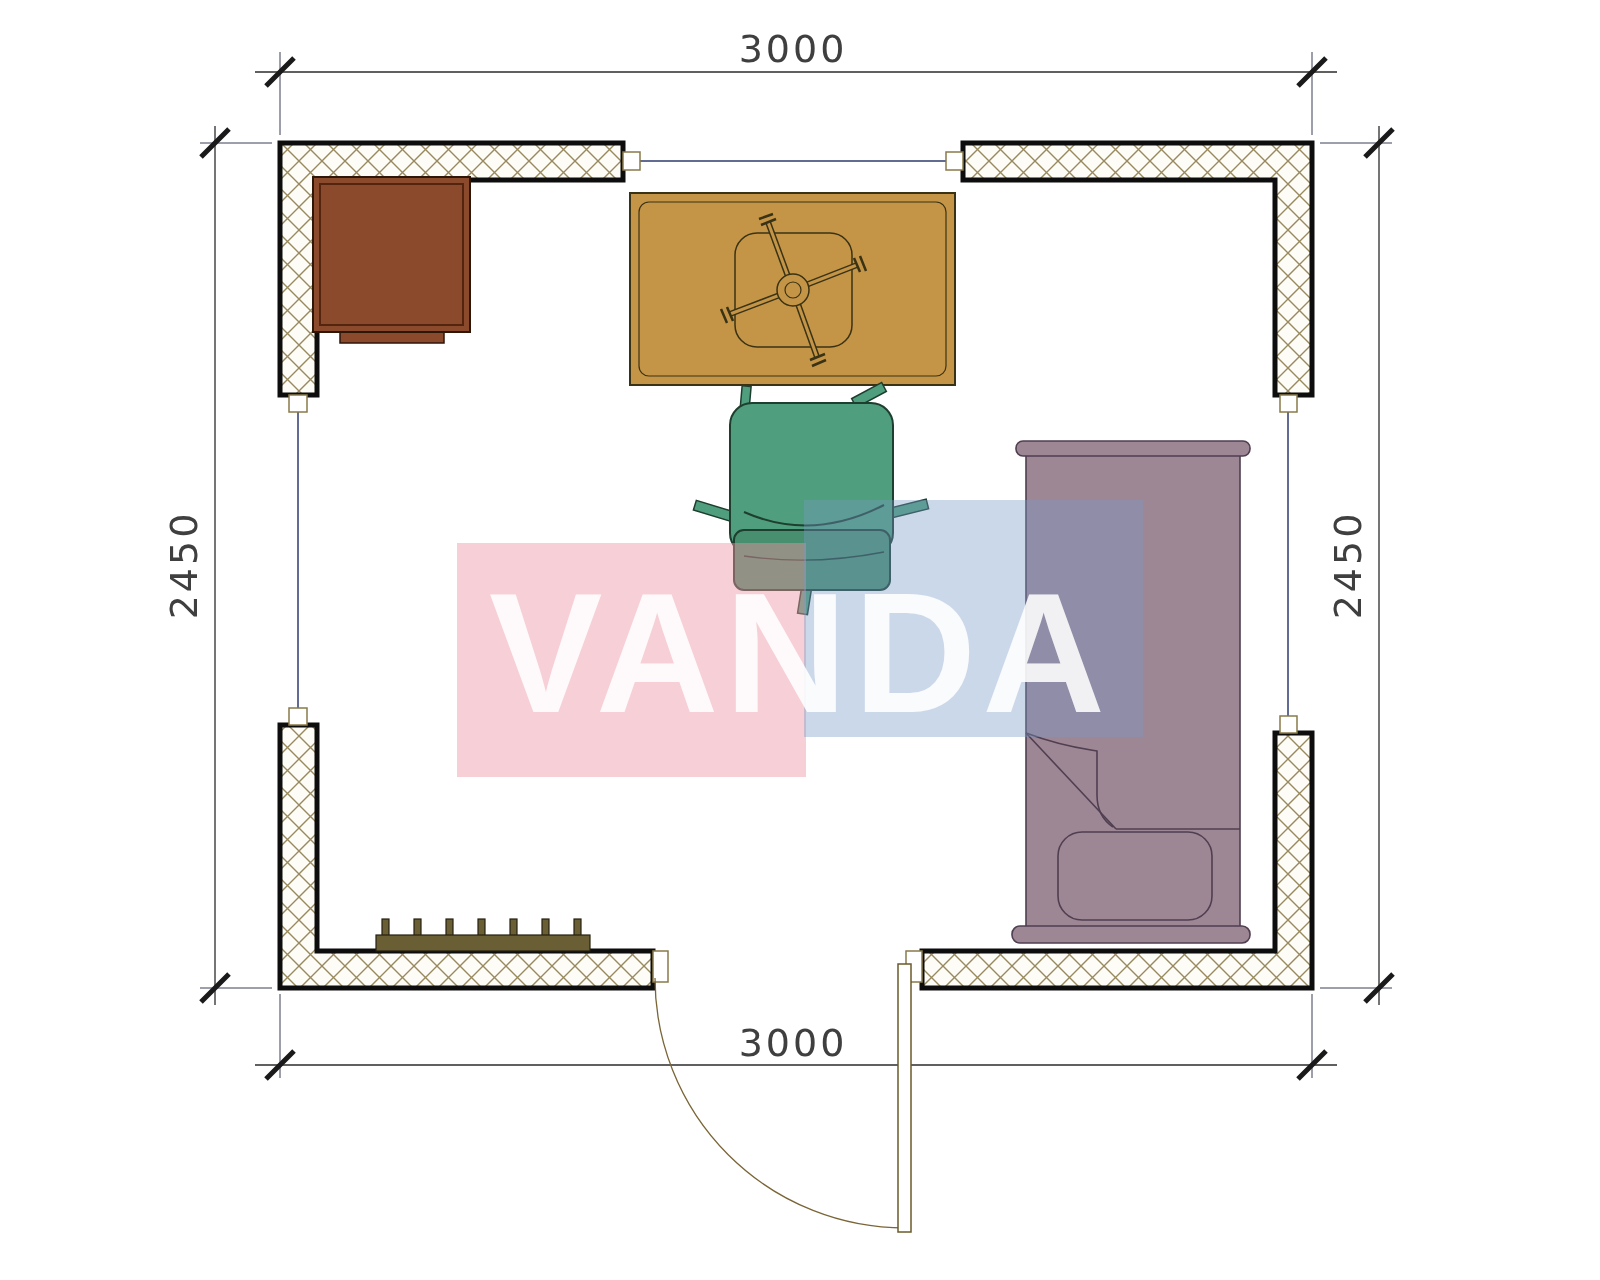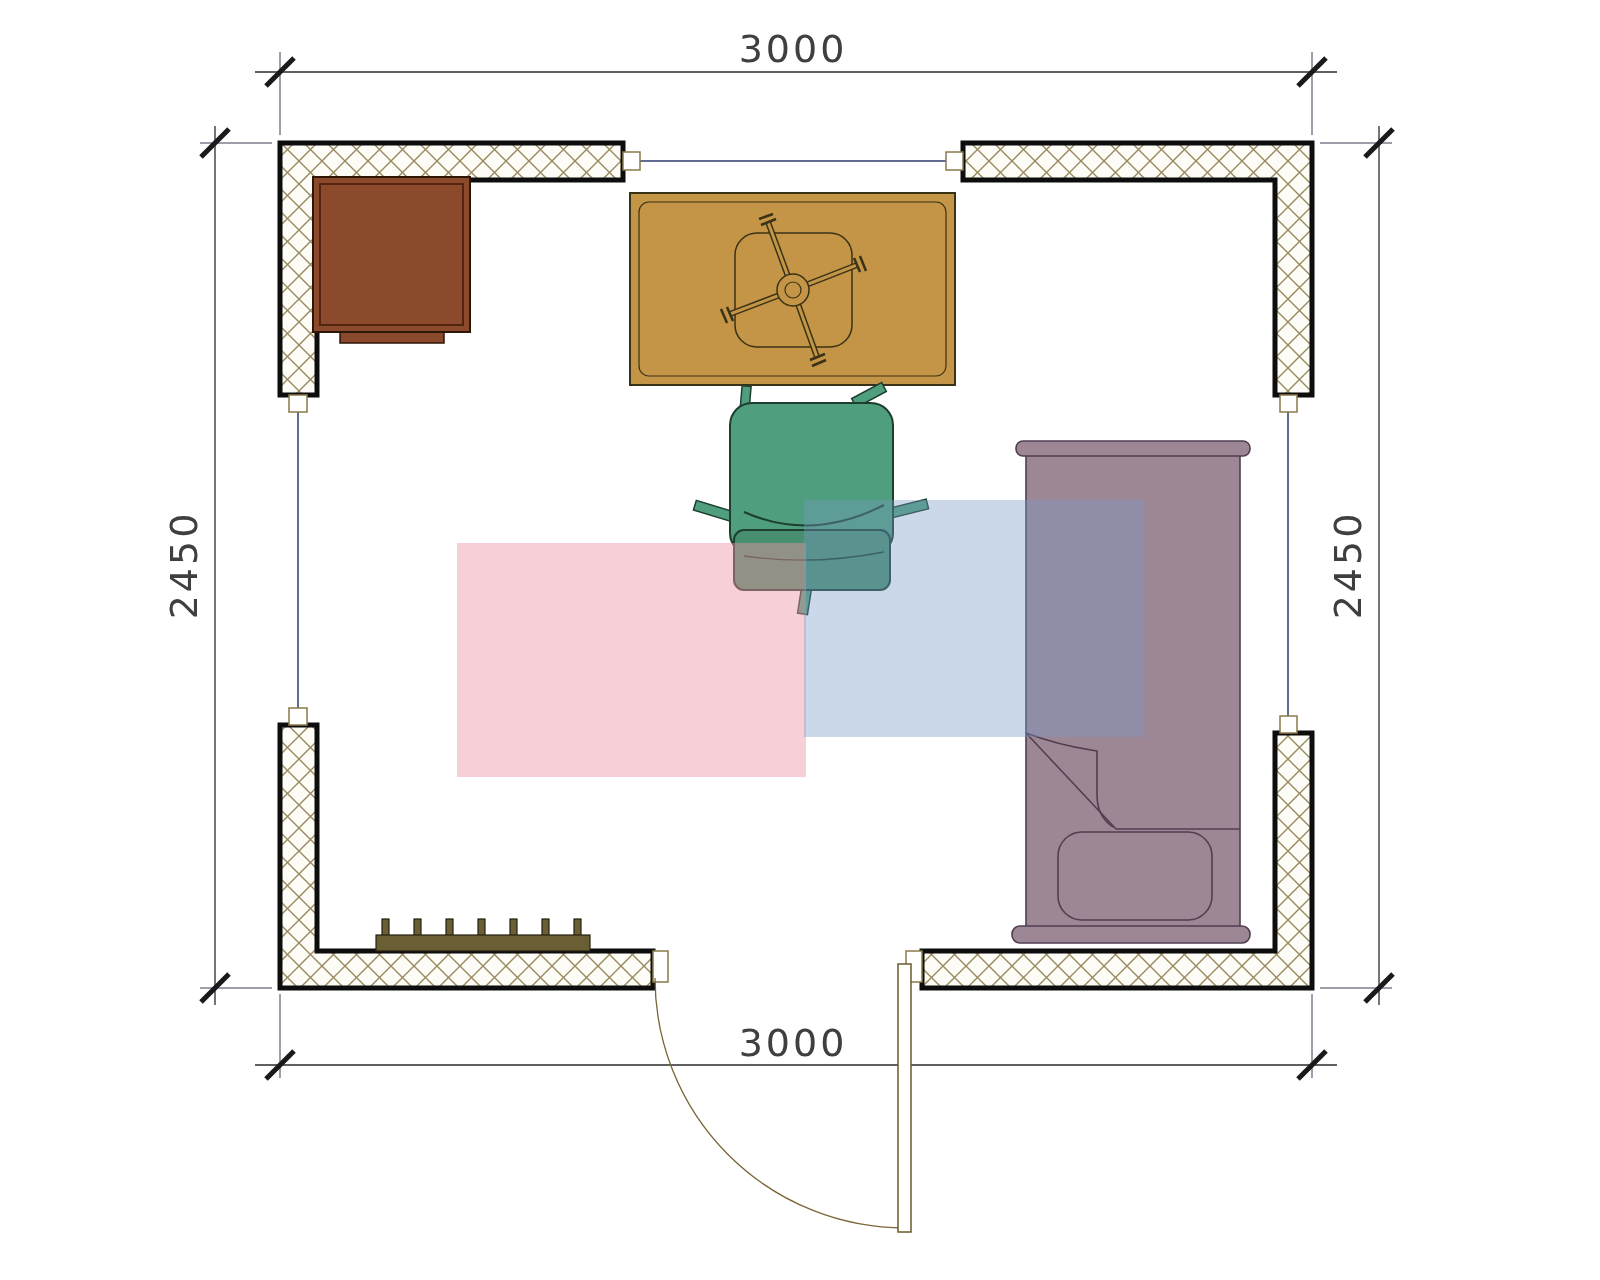--- a/index.html
+++ b/index.html
@@ -157,14 +157,15 @@
       <rect x="478" y="919" width="7" height="18"></rect>
       <rect x="510" y="919" width="7" height="18"></rect>
       <rect x="542" y="919" width="7" height="18"></rect>
       <rect x="574" y="919" width="7" height="18"></rect>
       <rect x="376" y="935" width="214" height="16"></rect>
     </g>
   </svg>
 
   <div class="watermark-panel pink"></div>
   <div class="watermark-panel blue"></div>
+  <div class="watermark-text">VANDA</div>
 
 </div>
 
 </body></html>

